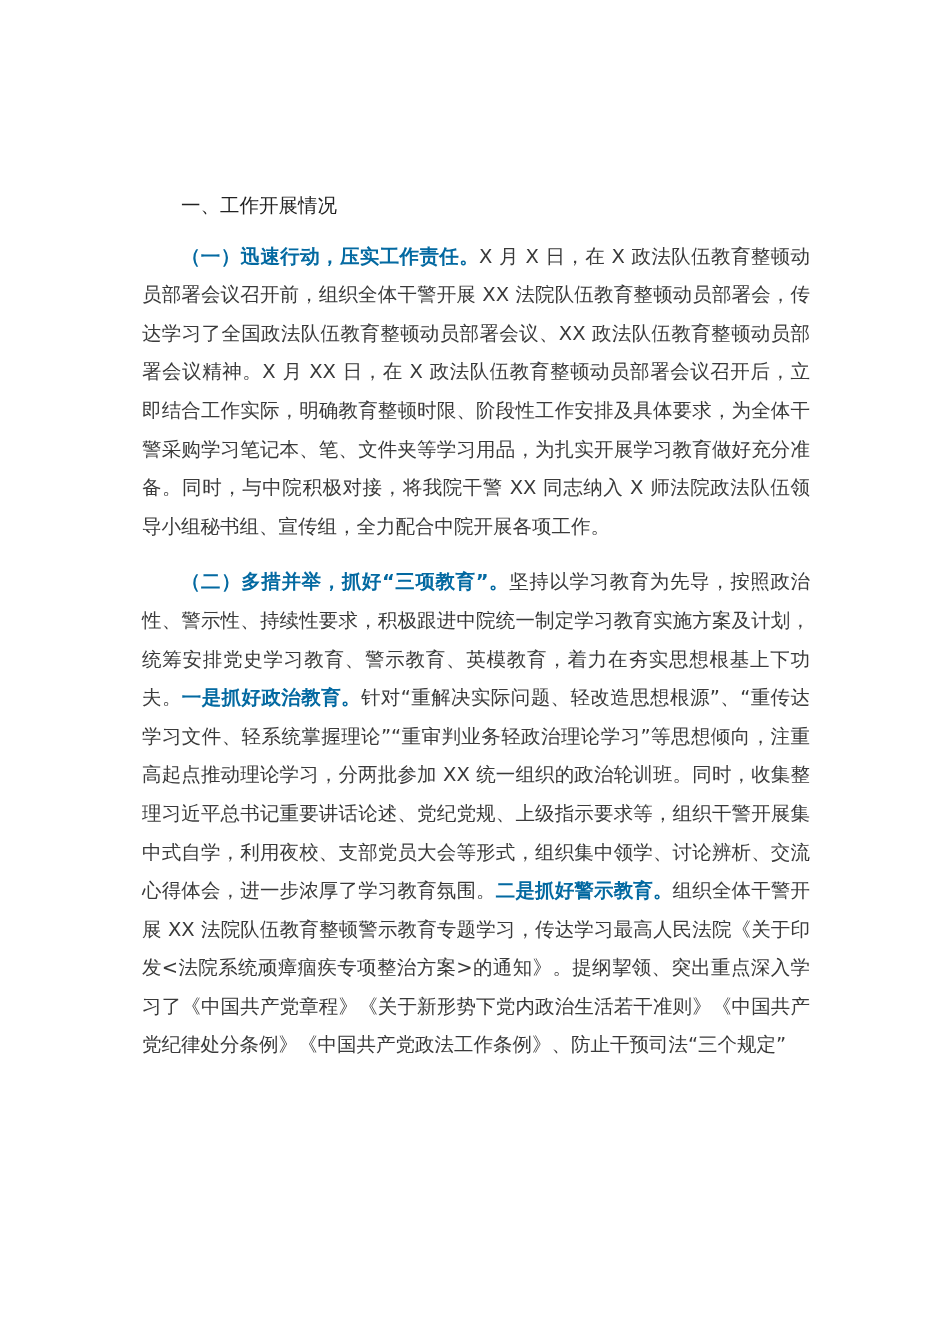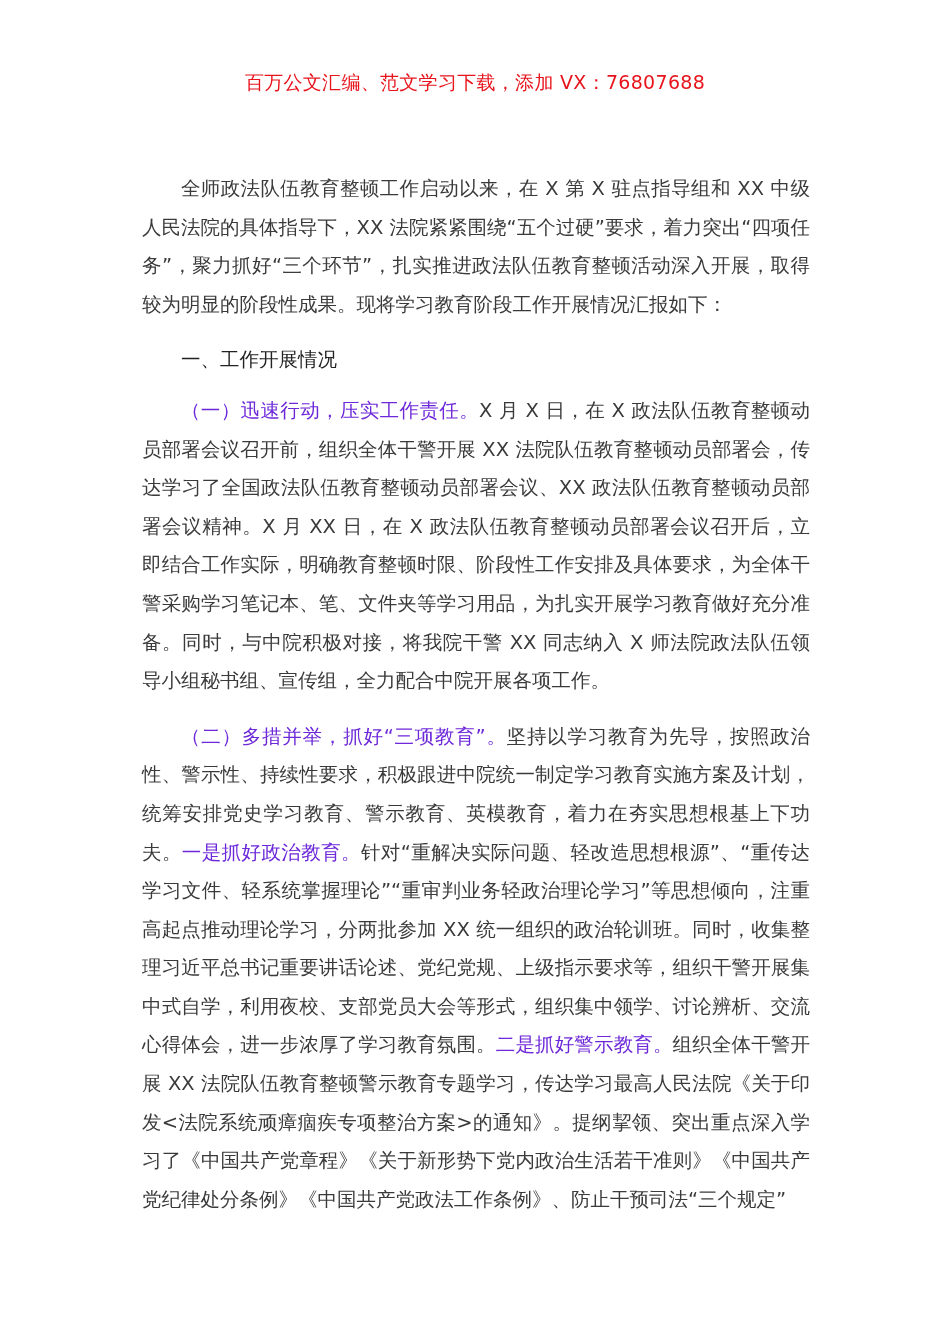--- a/index.html
+++ b/index.html
@@ -48,34 +48,32 @@
   }
   .heading {
     margin: 0;
     text-indent: 2em;
     font-weight: normal;
     color: #222;
   }
   .gap { height: 12px; }
   .gap-big { height: 17px; }
   b, .bold {
-    font-weight: normal;
-    color: #6d28d9;
+    font-weight: bold;
+    color: #0369a1;
   }
 </style>
 </head>
 <body>
 
 <div class="page">
 
-  <div class="header-banner">百万公文汇编、范文学习下载，添加 VX：76807688</div>
 
   <div class="body">
 
-    <p class="para">全师政法队伍教育整顿工作启动以来，在 X 第 X 驻点指导组和 XX 中级人民法院的具体指导下，XX 法院紧紧围绕“五个过硬”要求，着力突出“四项任务”，聚力抓好“三个环节”，扎实推进政法队伍教育整顿活动深入开展，取得较为明显的阶段性成果。现将学习教育阶段工作开展情况汇报如下：</p>
 
     <div class="gap-big"></div>
 
     <p class="heading">一、工作开展情况</p>
 
     <div class="gap"></div>
 
     <p class="para"><span class="bold">（一）迅速行动，压实工作责任。</span><span>X 月 X 日，在 X 政法队伍教育整顿动员部署会议召开前，组织全体干警开展 XX 法院队伍教育整顿动员部署会，传达学习了全国政法队伍教育整顿动员部署会议、XX 政法队伍教育整顿动员部署会议精神。X 月 XX 日，在 X 政法队伍教育整顿动员部署会议召开后，立即结合工作实际，明确教育整顿时限、阶段性工作安排及具体要求，为全体干警采购学习笔记本、笔、文件夹等学习用品，为扎实开展学习教育做好充分准备。同时，与中院积极对接，将我院干警 XX 同志纳入 X 师法院政法队伍领导小组秘书组、宣传组，全力配合中院开展各项工作。</span></p>
 
     <div class="gap-big"></div>

